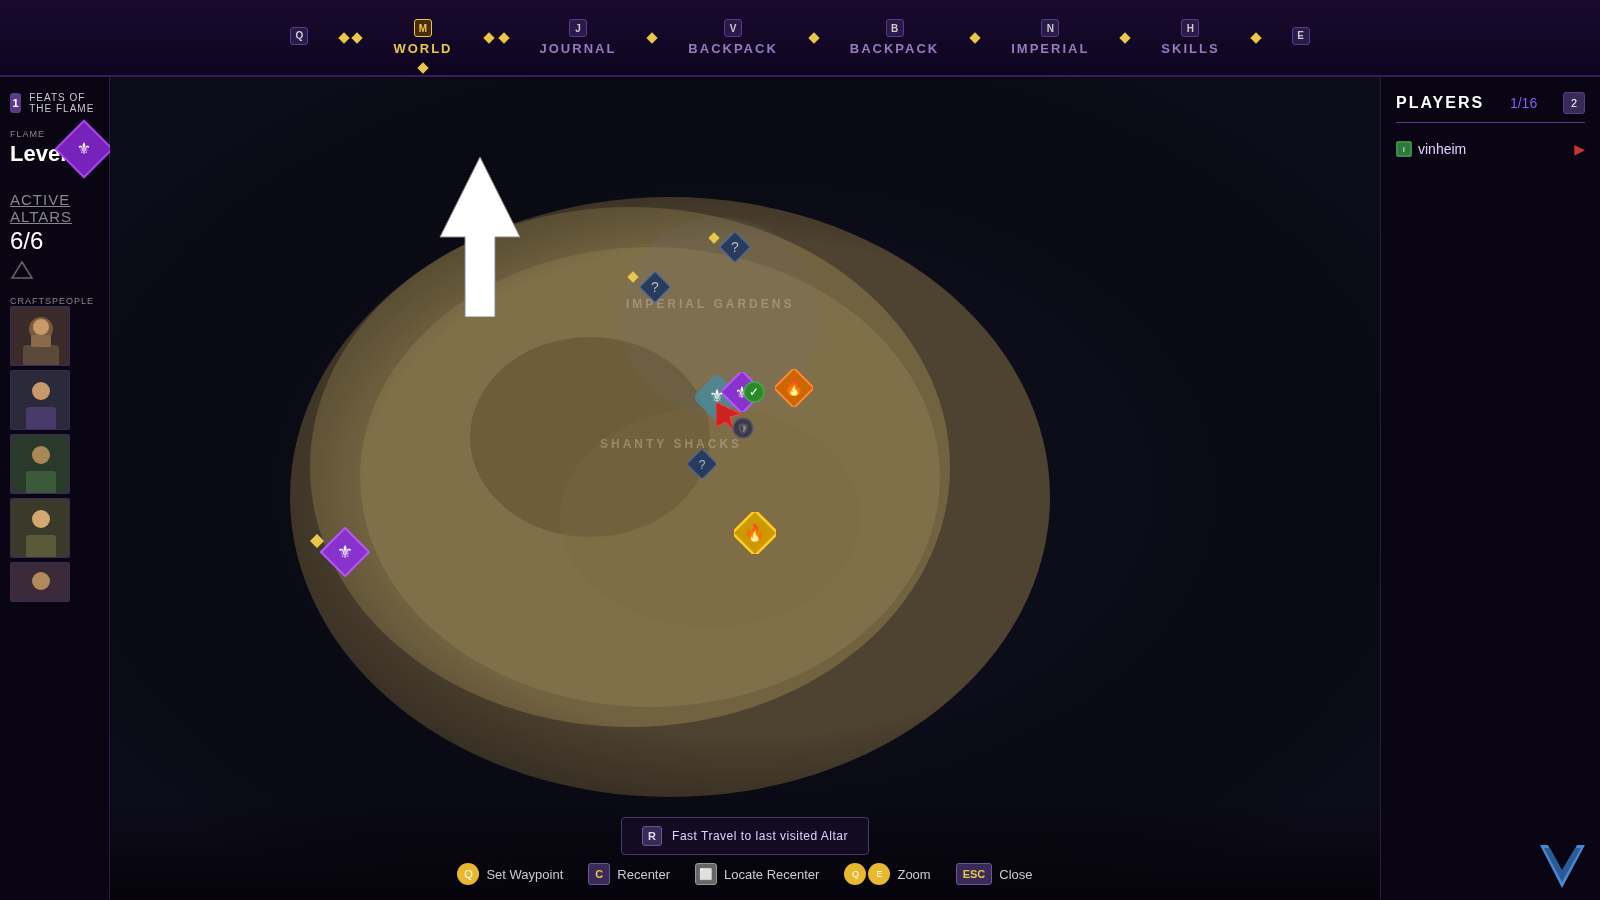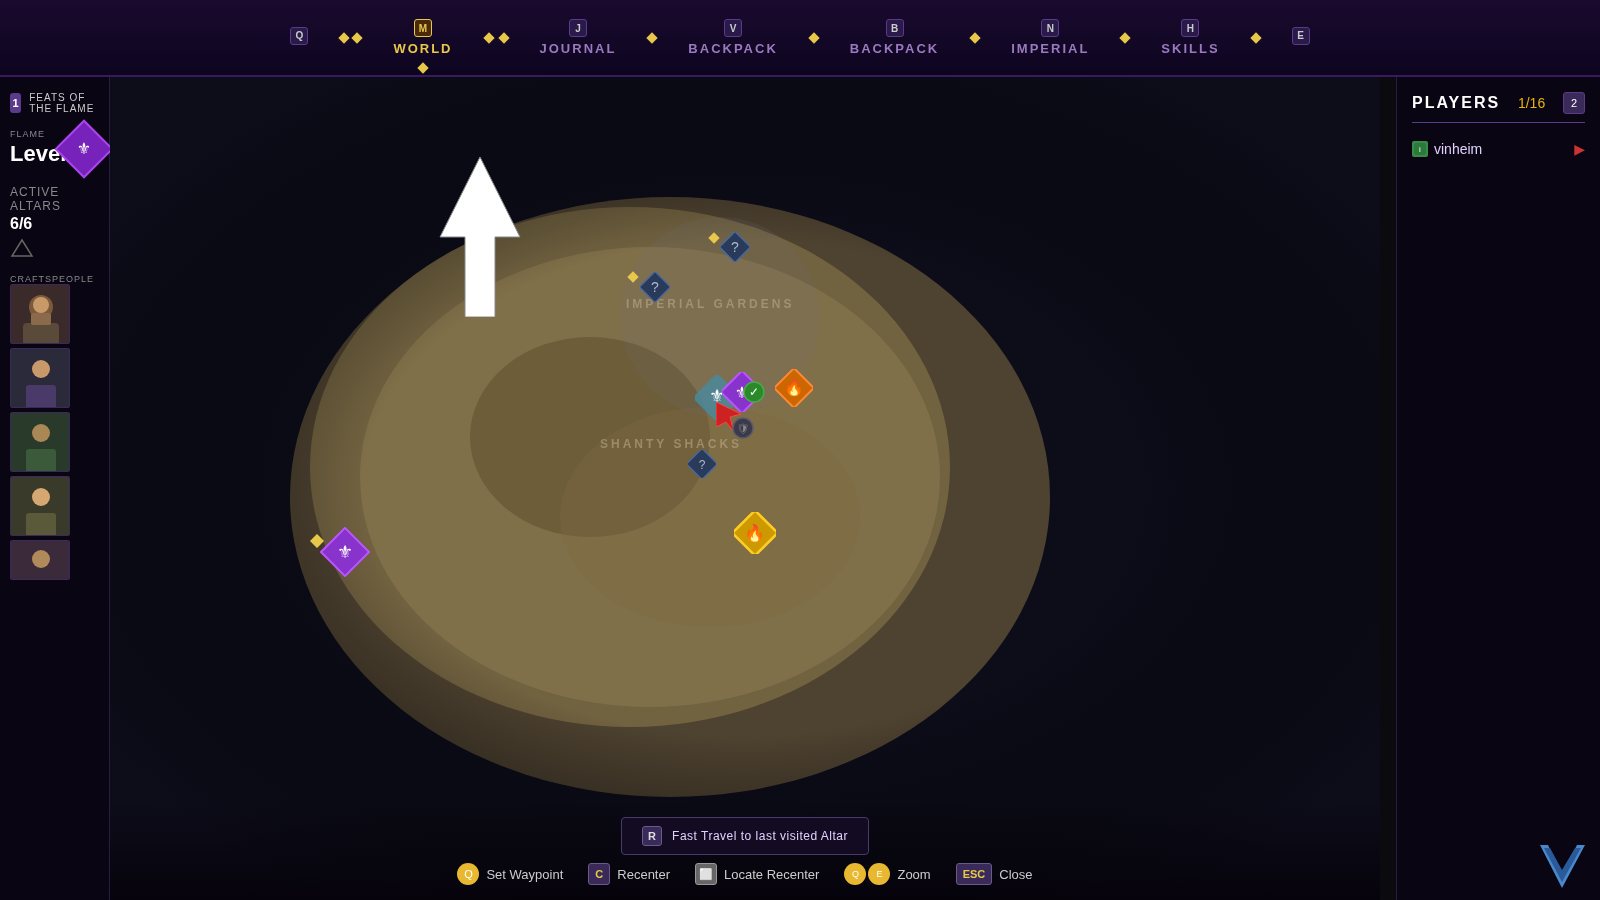--- a/index.html
+++ b/index.html
@@ -123,29 +123,30 @@
       letter-spacing: 1px;
       margin-bottom: 2px;
     }
     .level-text {
       font-size: 22px;
       font-weight: bold;
       color: #fff;
       margin-bottom: 12px;
     }
     .active-altars-label {
-      font-size: 12px;
+      font-size: 15px;
       color: #888;
       letter-spacing: 1px;
       margin-bottom: 2px;
-      margin-top: 18px;
+      margin-top: 24px;
+      text-decoration: underline;
     }
     .altars-count {
-      font-size: 16px;
-      font-weight: bold;
+      font-size: 24px;
+      font-weight: normal;
       color: #fff;
       margin-bottom: 5px;
     }
     .craftspeople-label {
       font-size: 9px;
       color: #888;
       letter-spacing: 1px;
     }
     .craftsperson-avatar {
       width: 60px;
@@ -155,40 +156,40 @@
       overflow: hidden;
       background: #2a1a3a;
       border: 1px solid #3a2a5a;
     }
 
     
     .right-sidebar {
       position: absolute;
       top: 77px;
       right: 0;
-      width: 204px;
+      width: 220px;
       height: calc(900px - 77px);
       background: rgba(10, 5, 20, 0.85);
       border-left: 1px solid #2a1a4a;
       padding: 15px;
     }
     .players-header {
       display: flex;
       align-items: center;
       justify-content: space-between;
       margin-bottom: 8px;
     }
     .players-title {
       font-size: 16px;
       letter-spacing: 2px;
       font-weight: bold;
     }
     .players-count {
       font-size: 14px;
-      color: #eab308;
+      color: #8b5cf6;
       text-align: right;
     }
     .player-num-badge {
       width: 22px;
       height: 22px;
       background: #3a2a5a;
       border: 1px solid #5a3a8a;
       border-radius: 3px;
       display: flex;
       align-items: center;

